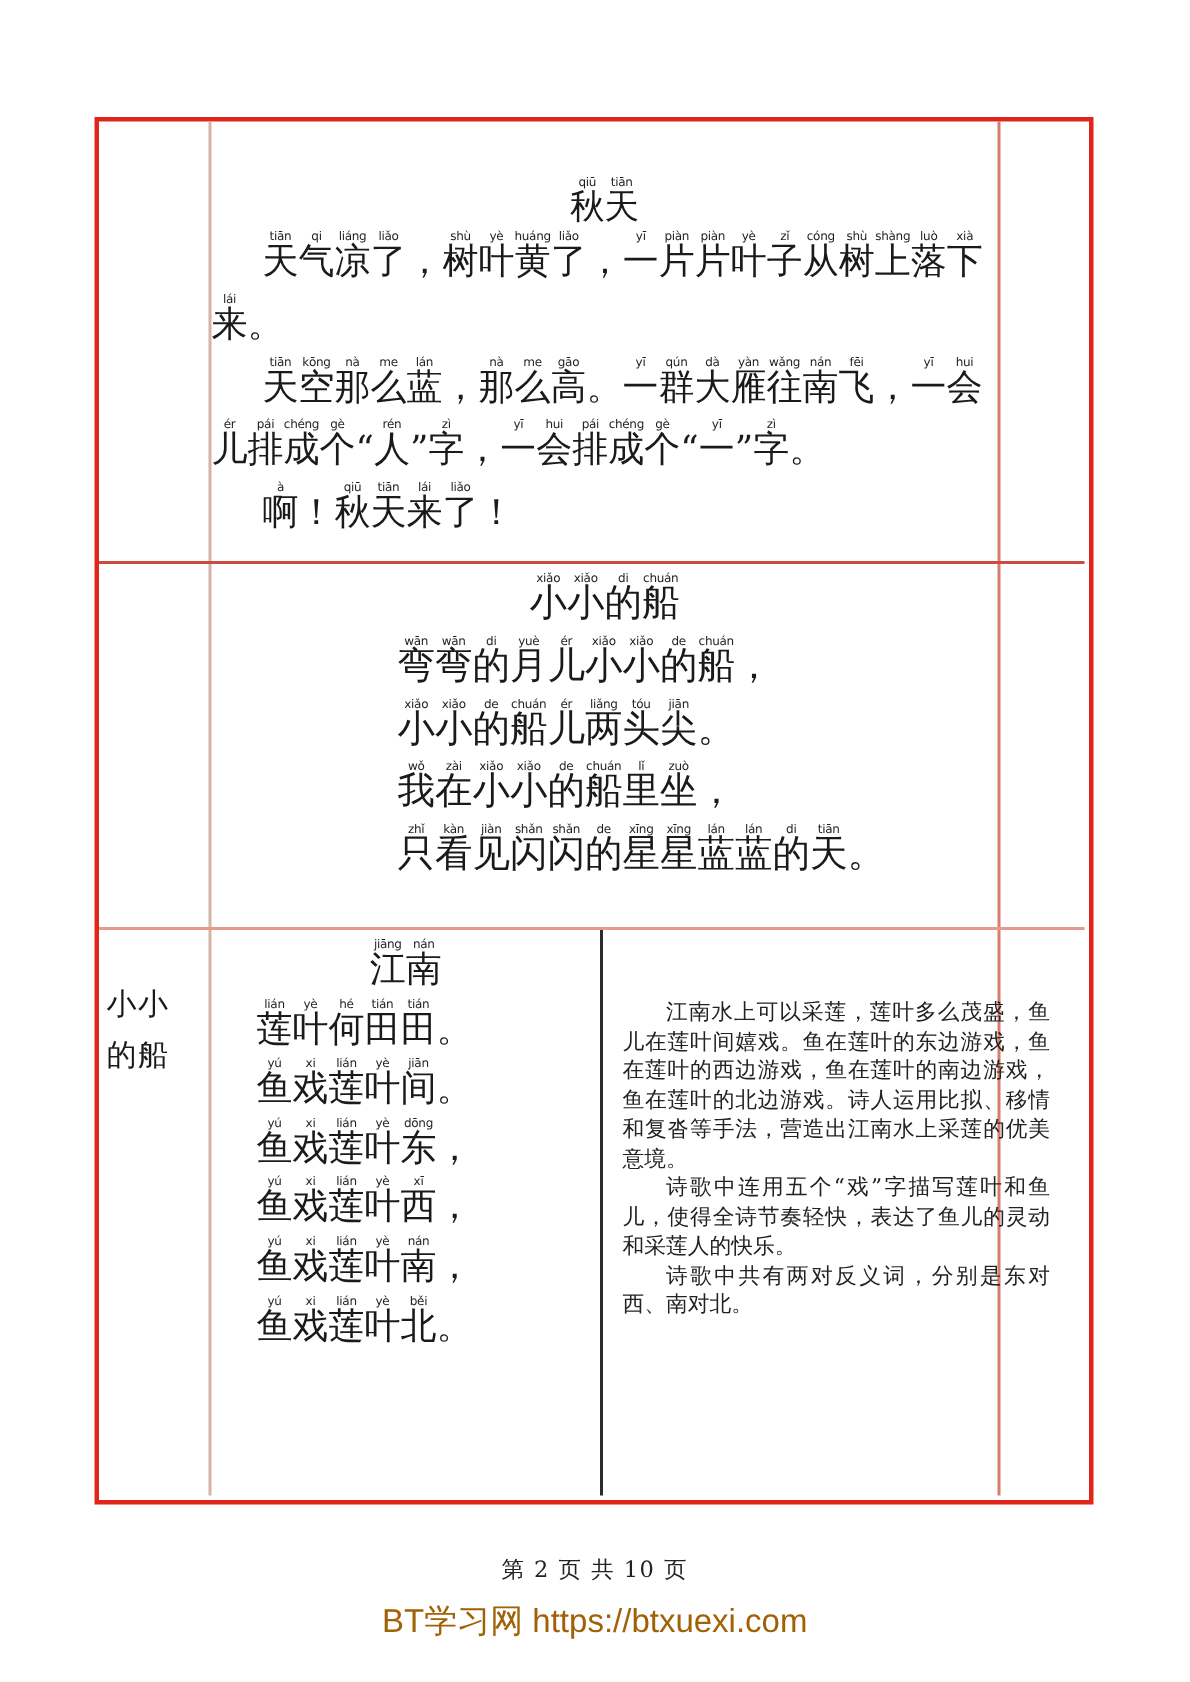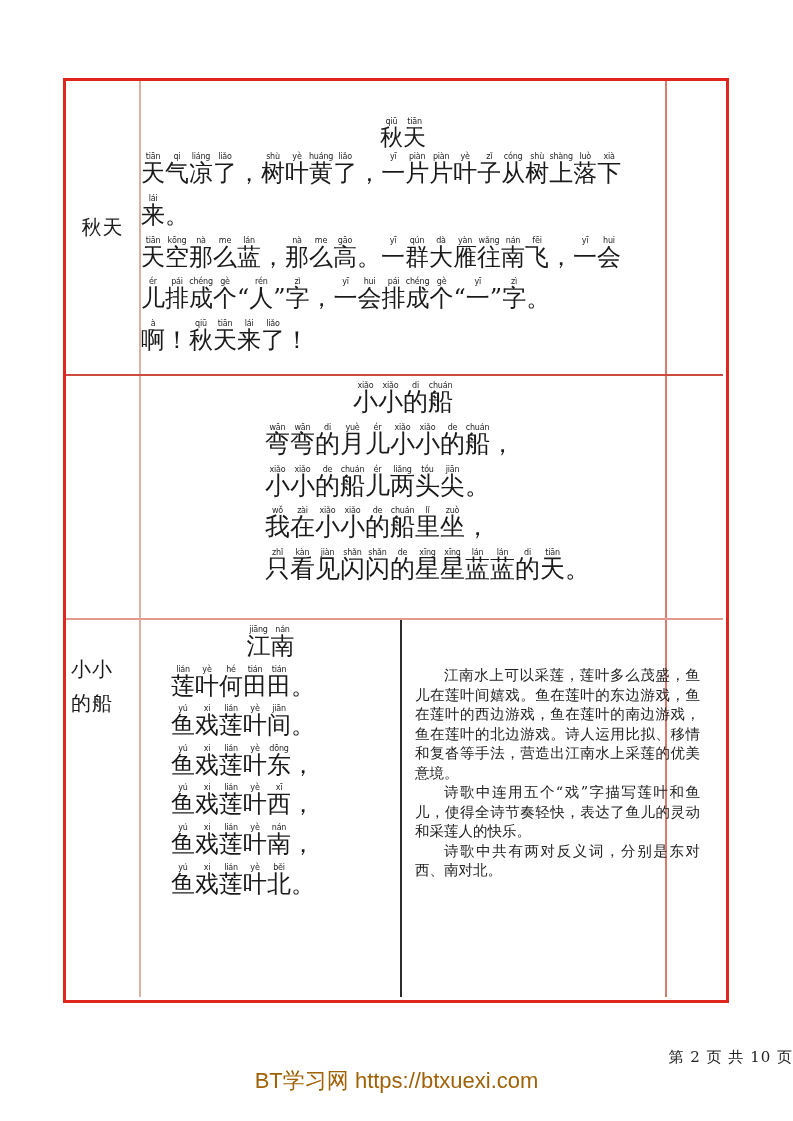--- a/index.html
+++ b/index.html
@@ -36,21 +36,21 @@
     font-size:20px; line-height:1.7; letter-spacing:1px;
   }
 
   .autumn  { left:141px; top:72px;  width:524px; height:293px;margin-top:39px; }
   .boat    { left:141px; top:377px; width:524px; height:242px; }
   .jn      { left:141px; top:621px; width:259px; height:376px; }
 
   
   .rline { white-space:nowrap; line-height:1.15; font-size:24px; margin:2px 0 6px; }
   .rline.title { text-align:center; font-size:23px; margin:6px 0 2px; }
-  .autumn .rline.indent { }
+  .autumn .rline.indent { padding-left:34px; }
   .boat .rline { padding-left:124px; font-size:25px; margin:2px 0 6px; }
   .boat .rline.title { padding-left:0; margin:4px 0 6px; }
   .jn .rline { padding-left:30px; font-size:24px; margin:2px 0 4px; }
   .jn .rline.title { padding-left:0; margin:4px 0 4px; }
 
   ruby { ruby-align:center; margin:0; }
   rt {
     font-family:"DejaVu Sans","Liberation Sans",sans-serif;
     font-size:8px; letter-spacing:-0.2px; color:#1f1f1f; font-weight:normal;
   }
@@ -58,44 +58,41 @@
   
   .analysis {
     left:403px; top:621px; width:307px; height:376px;
     padding:45px 10px 0 12px;
     font-size:14.5px; line-height:19.5px; text-align:justify; color:#222;
   }
   .analysis p { margin:0; text-indent:2em; }
 
   
   .page-num {
-    position:absolute; left:0; top:1037px; width:793px; text-align:right;
-    font-size:15px; letter-spacing:1px; color:#222;margin-top:11px;
+    position:absolute; left:0; top:1037px; width:793px; text-align:center;
+    font-size:15px; letter-spacing:1px; color:#222;
   }
   .watermark {
     position:absolute; left:0; top:1066px; width:793px; text-align:center;
     font-family:Liberation Sans, sans-serif;
     font-size:22px; color:#a16207;
   }
 </style>
 </head>
 <body>
 
 <div class="sheet">
 
   <div class="outer"></div>
   <div class="gline v-label"></div>
   <div class="gline v-right"></div>
   <div class="gline h-row"></div>
   <div class="gline h-subrow"></div>
   <div class="gline v-black"></div>
 
-  <div class="cell label-autumn">
-    <span>秋天</span>
-  </div>
 
   <div class="cell autumn">
     <div class="rline title"><ruby>秋<rt>qiū</rt></ruby><ruby>天<rt>tiān</rt></ruby></div>
     <div class="rline indent"><ruby>天<rt>tiān</rt></ruby><ruby>气<rt>qi</rt></ruby><ruby>凉<rt>liáng</rt></ruby><ruby>了<rt>liǎo</rt></ruby><ruby>，<rt></rt></ruby><ruby>树<rt>shù</rt></ruby><ruby>叶<rt>yè</rt></ruby><ruby>黄<rt>huáng</rt></ruby><ruby>了<rt>liǎo</rt></ruby><ruby>，<rt></rt></ruby><ruby>一<rt>yī</rt></ruby><ruby>片<rt>piàn</rt></ruby><ruby>片<rt>piàn</rt></ruby><ruby>叶<rt>yè</rt></ruby><ruby>子<rt>zǐ</rt></ruby><ruby>从<rt>cóng</rt></ruby><ruby>树<rt>shù</rt></ruby><ruby>上<rt>shàng</rt></ruby><ruby>落<rt>luò</rt></ruby><ruby>下<rt>xià</rt></ruby></div>
     <div class="rline"><ruby>来<rt>lái</rt></ruby><ruby>。<rt></rt></ruby></div>
     <div class="rline indent"><ruby>天<rt>tiān</rt></ruby><ruby>空<rt>kōng</rt></ruby><ruby>那<rt>nà</rt></ruby><ruby>么<rt>me</rt></ruby><ruby>蓝<rt>lán</rt></ruby><ruby>，<rt></rt></ruby><ruby>那<rt>nà</rt></ruby><ruby>么<rt>me</rt></ruby><ruby>高<rt>gāo</rt></ruby><ruby>。<rt></rt></ruby><ruby>一<rt>yī</rt></ruby><ruby>群<rt>qún</rt></ruby><ruby>大<rt>dà</rt></ruby><ruby>雁<rt>yàn</rt></ruby><ruby>往<rt>wǎng</rt></ruby><ruby>南<rt>nán</rt></ruby><ruby>飞<rt>fēi</rt></ruby><ruby>，<rt></rt></ruby><ruby>一<rt>yī</rt></ruby><ruby>会<rt>hui</rt></ruby></div>
     <div class="rline"><ruby>儿<rt>ér</rt></ruby><ruby>排<rt>pái</rt></ruby><ruby>成<rt>chéng</rt></ruby><ruby>个<rt>gè</rt></ruby><ruby>“<rt></rt></ruby><ruby>人<rt>rén</rt></ruby><ruby>”<rt></rt></ruby><ruby>字<rt>zì</rt></ruby><ruby>，<rt></rt></ruby><ruby>一<rt>yī</rt></ruby><ruby>会<rt>hui</rt></ruby><ruby>排<rt>pái</rt></ruby><ruby>成<rt>chéng</rt></ruby><ruby>个<rt>gè</rt></ruby><ruby>“<rt></rt></ruby><ruby>一<rt>yī</rt></ruby><ruby>”<rt></rt></ruby><ruby>字<rt>zì</rt></ruby><ruby>。<rt></rt></ruby></div>
     <div class="rline indent"><ruby>啊<rt>à</rt></ruby><ruby>！<rt></rt></ruby><ruby>秋<rt>qiū</rt></ruby><ruby>天<rt>tiān</rt></ruby><ruby>来<rt>lái</rt></ruby><ruby>了<rt>liǎo</rt></ruby><ruby>！<rt></rt></ruby></div>
   </div>
 

